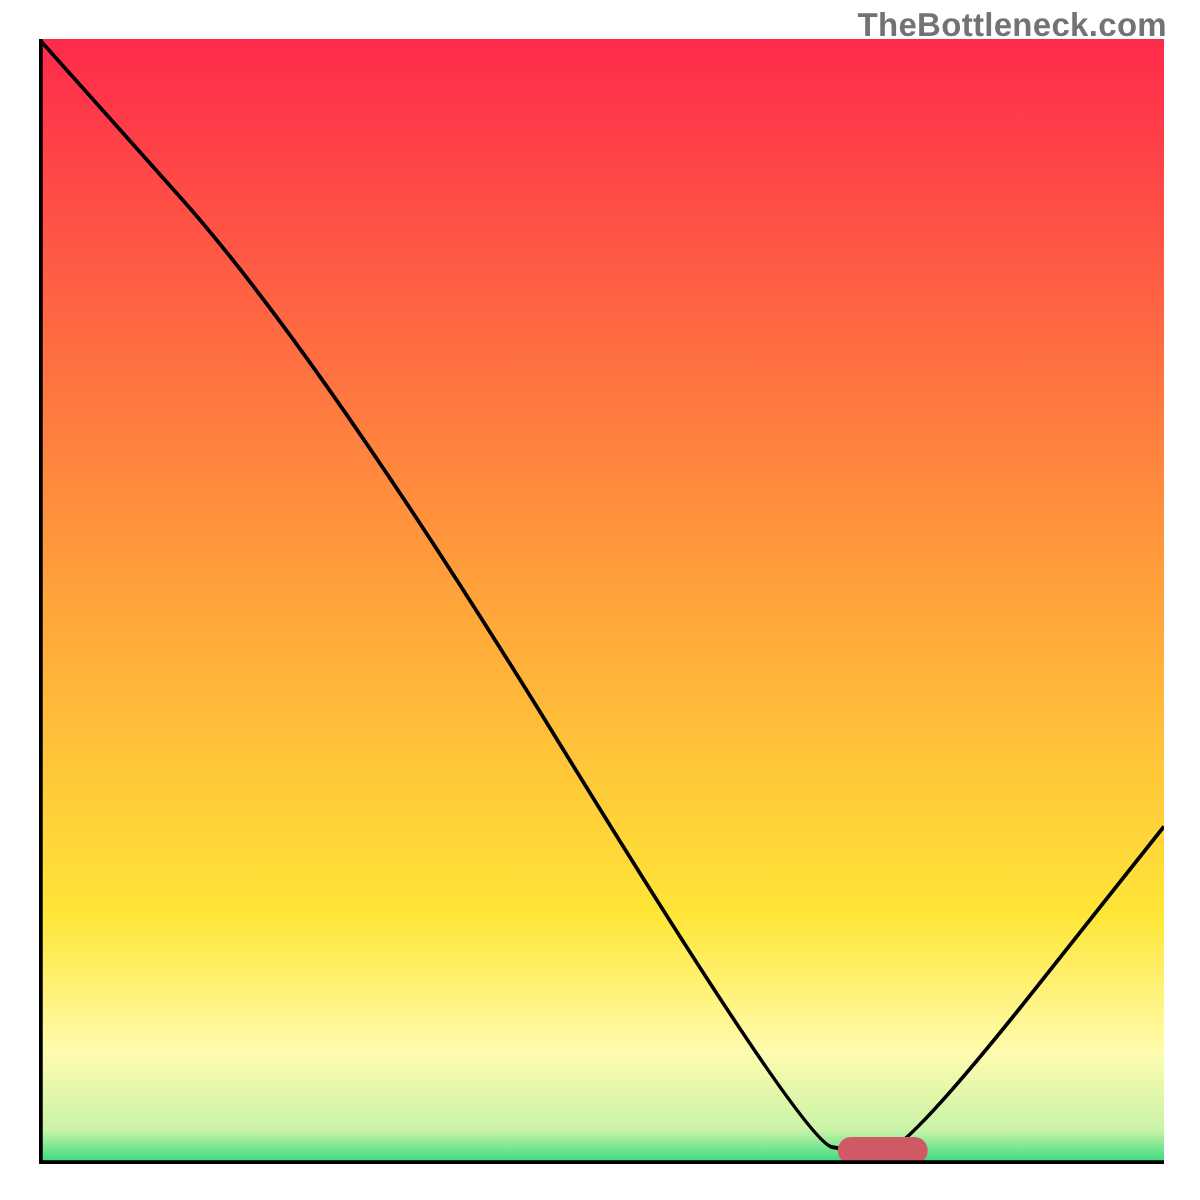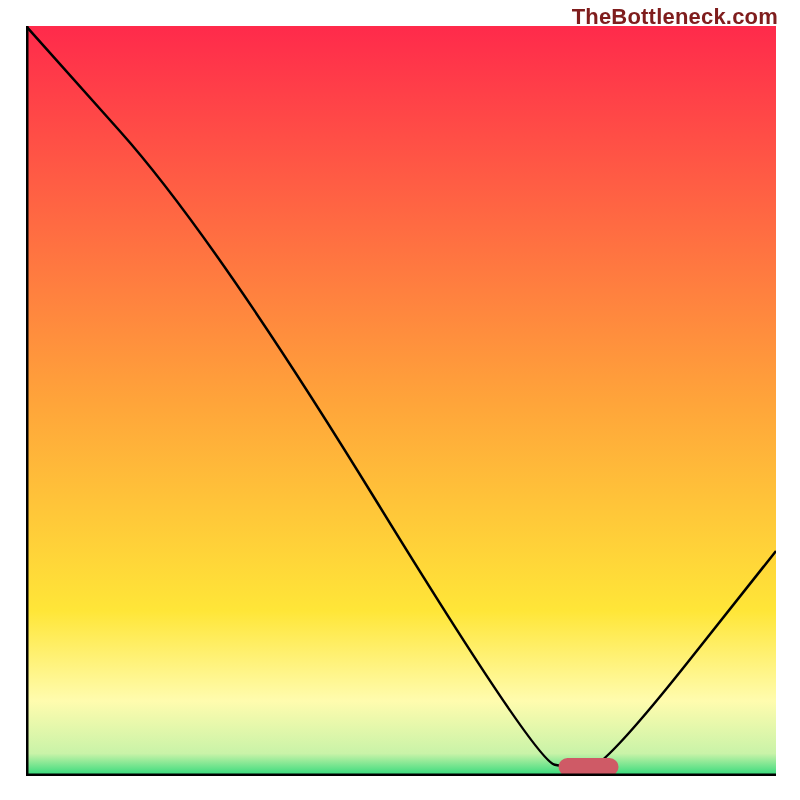--- a/index.html
+++ b/index.html
@@ -41,21 +41,21 @@
   }
   .marker {
     fill: #cf5a66;
   }
   .watermark {
     position: absolute;
     top: 4px;
     right: 22px;
     font-size: 22px;
     font-weight: 600;
-    color: #7f1d1d;
+    color: #737373;
     letter-spacing: 0.2px;
     user-select: none;
   }
 </style>
 </head>
 <body>
 
 <div class="frame">
 
   <div class="watermark">TheBottleneck.com</div>

